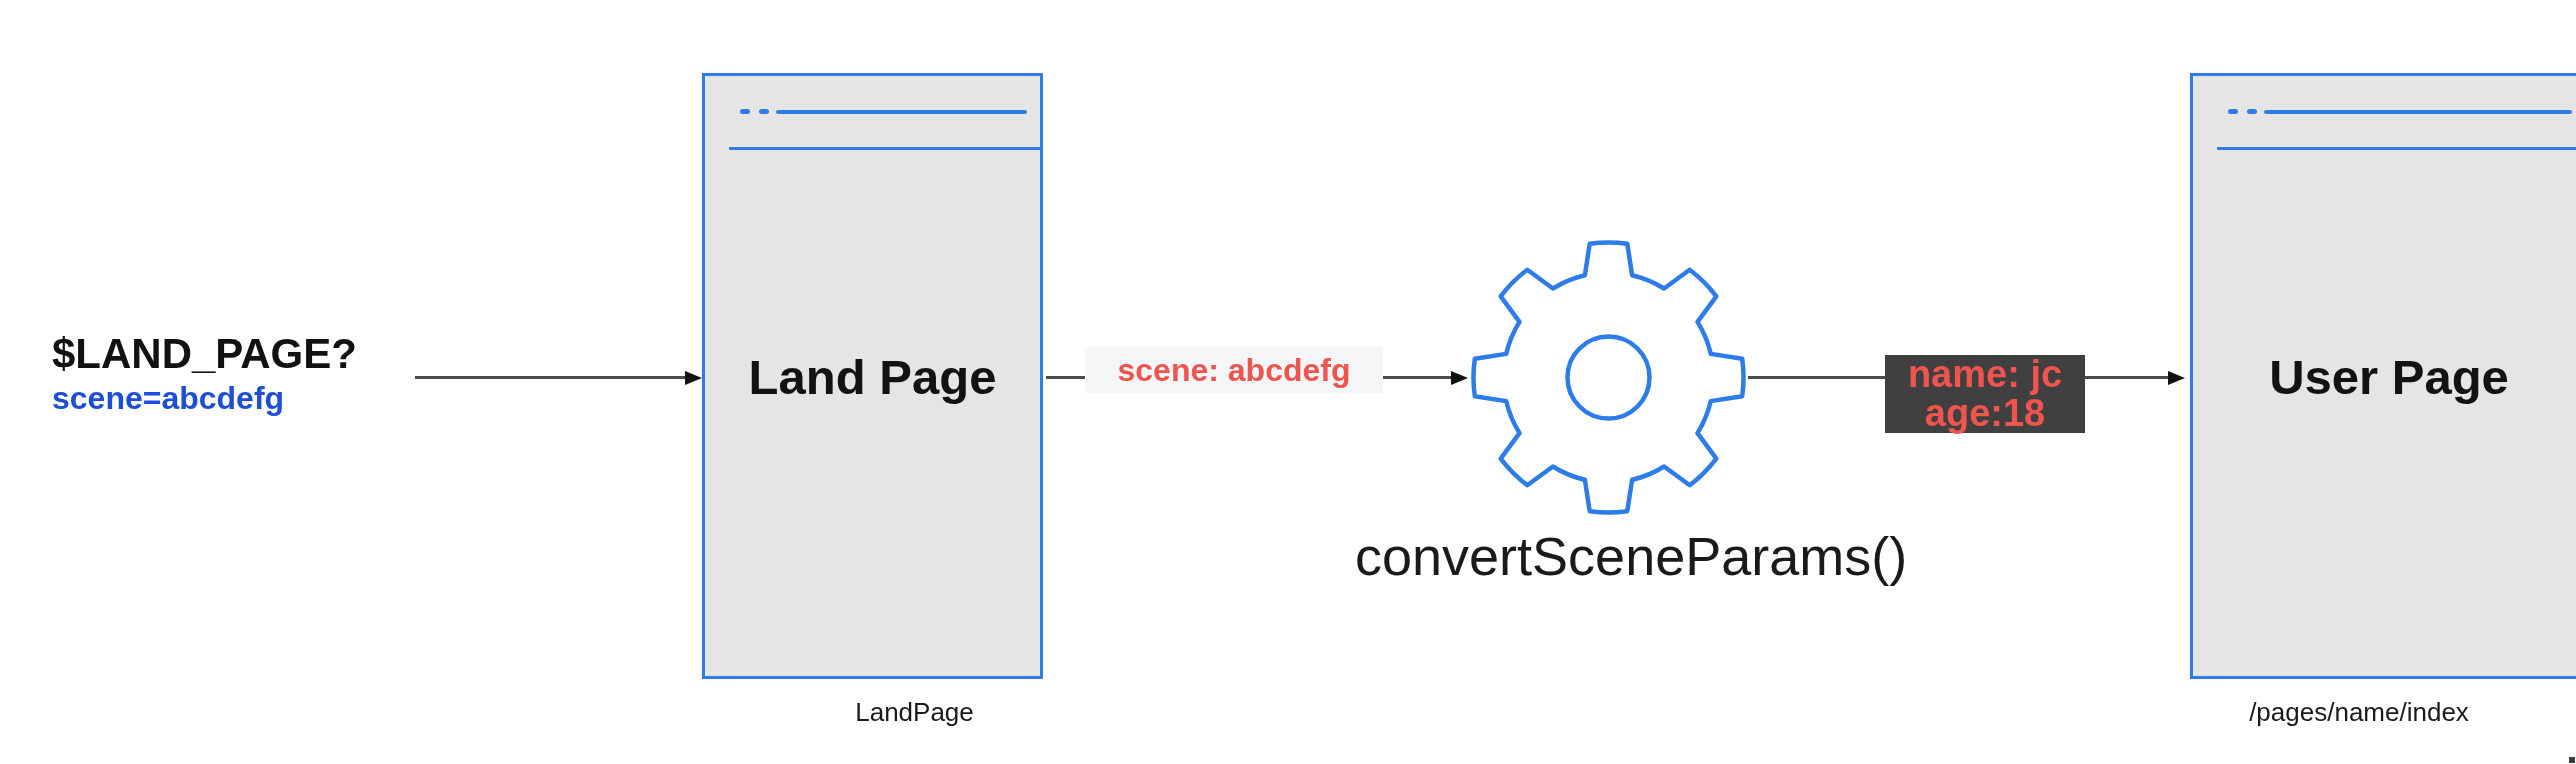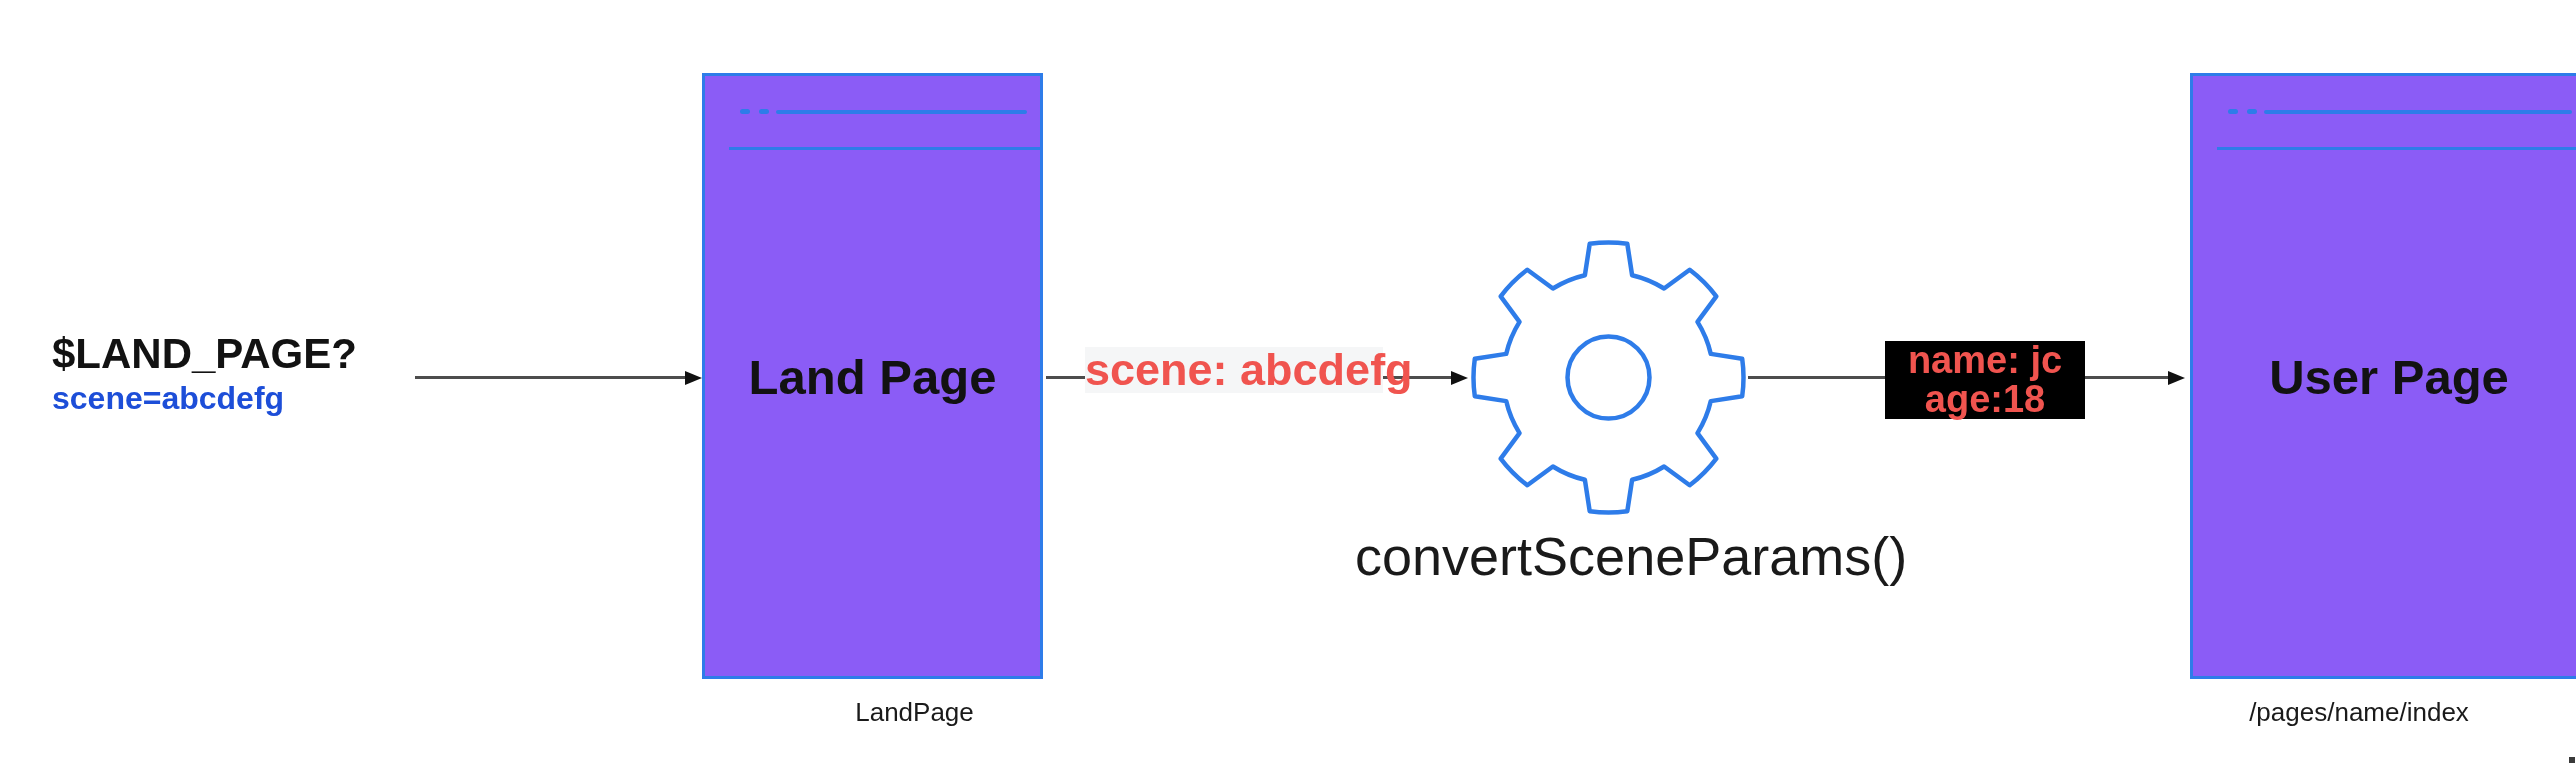--- a/index.html
+++ b/index.html
@@ -53,21 +53,21 @@
   .a1 { left: 685px; }
   .a2 { left: 1451px; }
   .a3 { left: 2168px; }
 
   
   .page-box {
     position: absolute;
     top: 73px;
     height: 606px;
     border: 3px solid #2E7CE9;
-    background: #8b5cf6;
+    background: #e5e5e5;
     box-sizing: border-box;
     padding-left: 24px;
   }
   .box-land { left: 702px;  width: 341px; }
   .box-user { left: 2190px; width: 398px; }
 
   .box-header {
     position: relative;
     height: 71px;
     border-bottom: 3px solid #2E7CE9;
@@ -122,30 +122,30 @@
     color: #F0544F;
     text-align: center;
     white-space: nowrap;
   }
   .scene-label {
     left: 1085px;
     top: 347px;
     width: 298px;
     height: 46px;
     line-height: 46px;
-    font-size: 45px;
+    font-size: 32px;
     background: #F5F6F7;
   }
   .name-age-label {
     left: 1885px;
-    top: 341px;
+    top: 355px;
     width: 200px;
     font-size: 38px;
     line-height: 39px;
-    background: #000000;
+    background: #404040;
   }
 
   
   .gear-svg {
     position: absolute;
     left: 1469px;
     top: 238px;
     width: 279px;
     height: 279px;
   }

